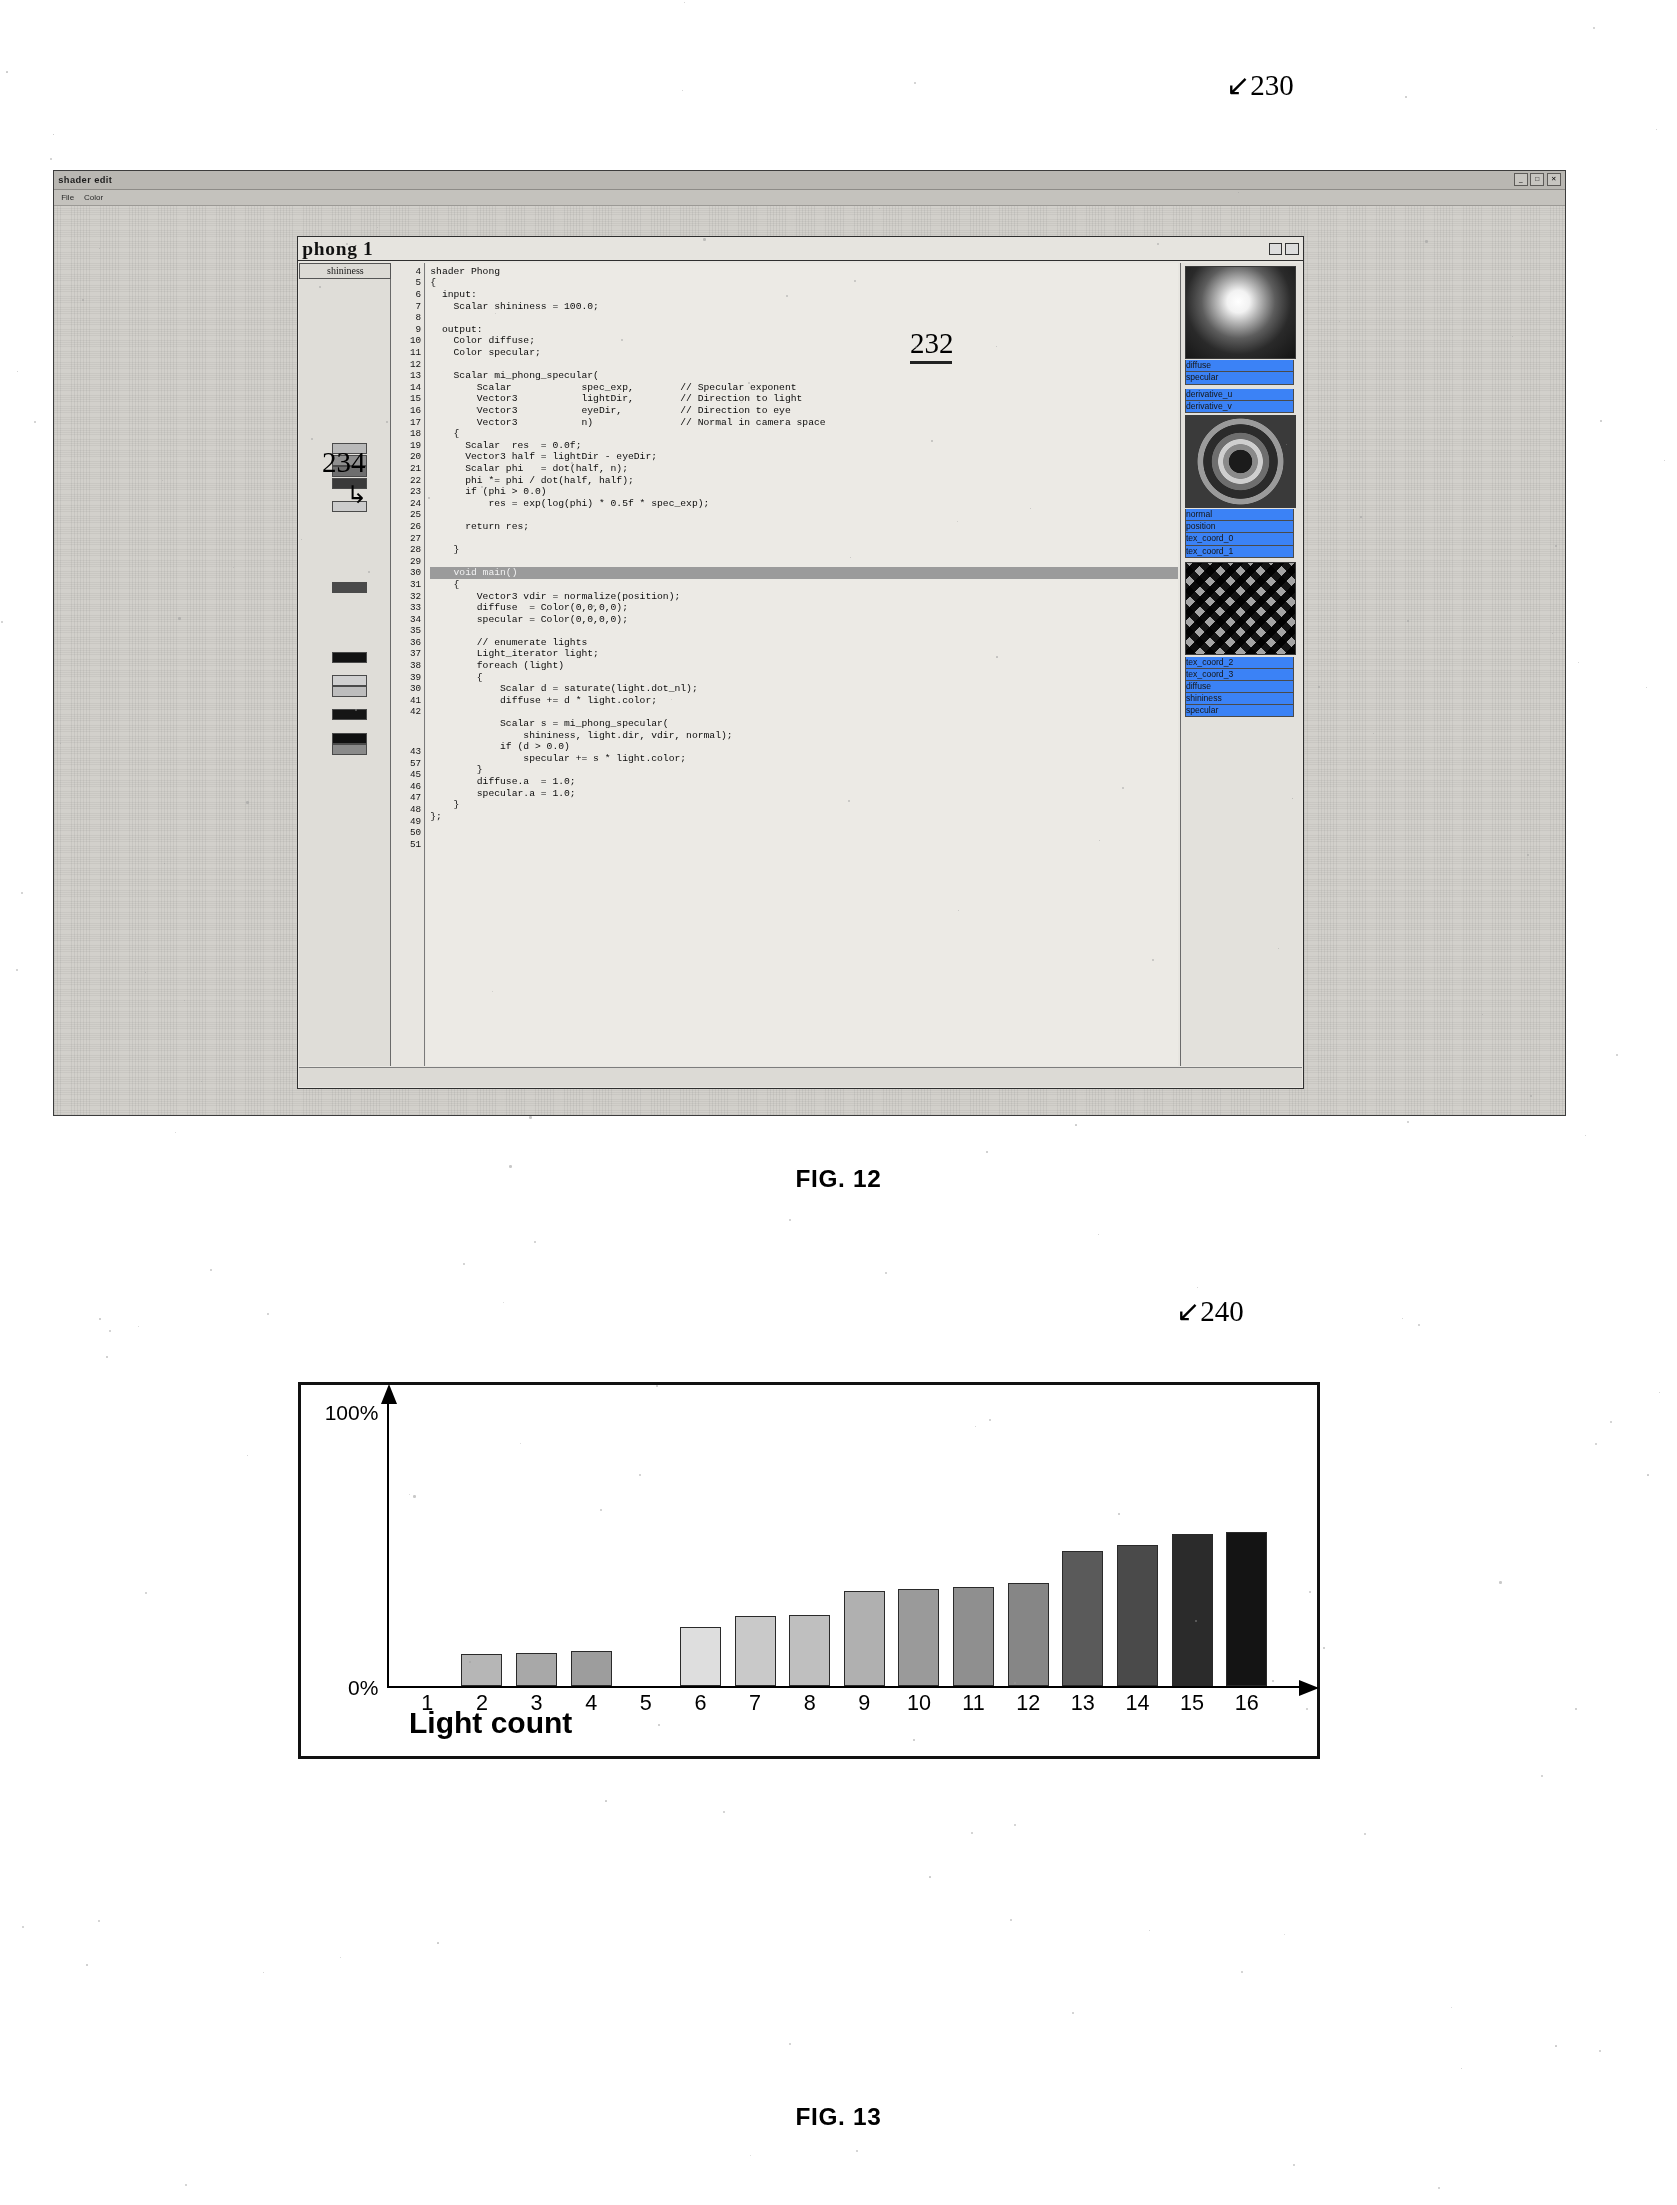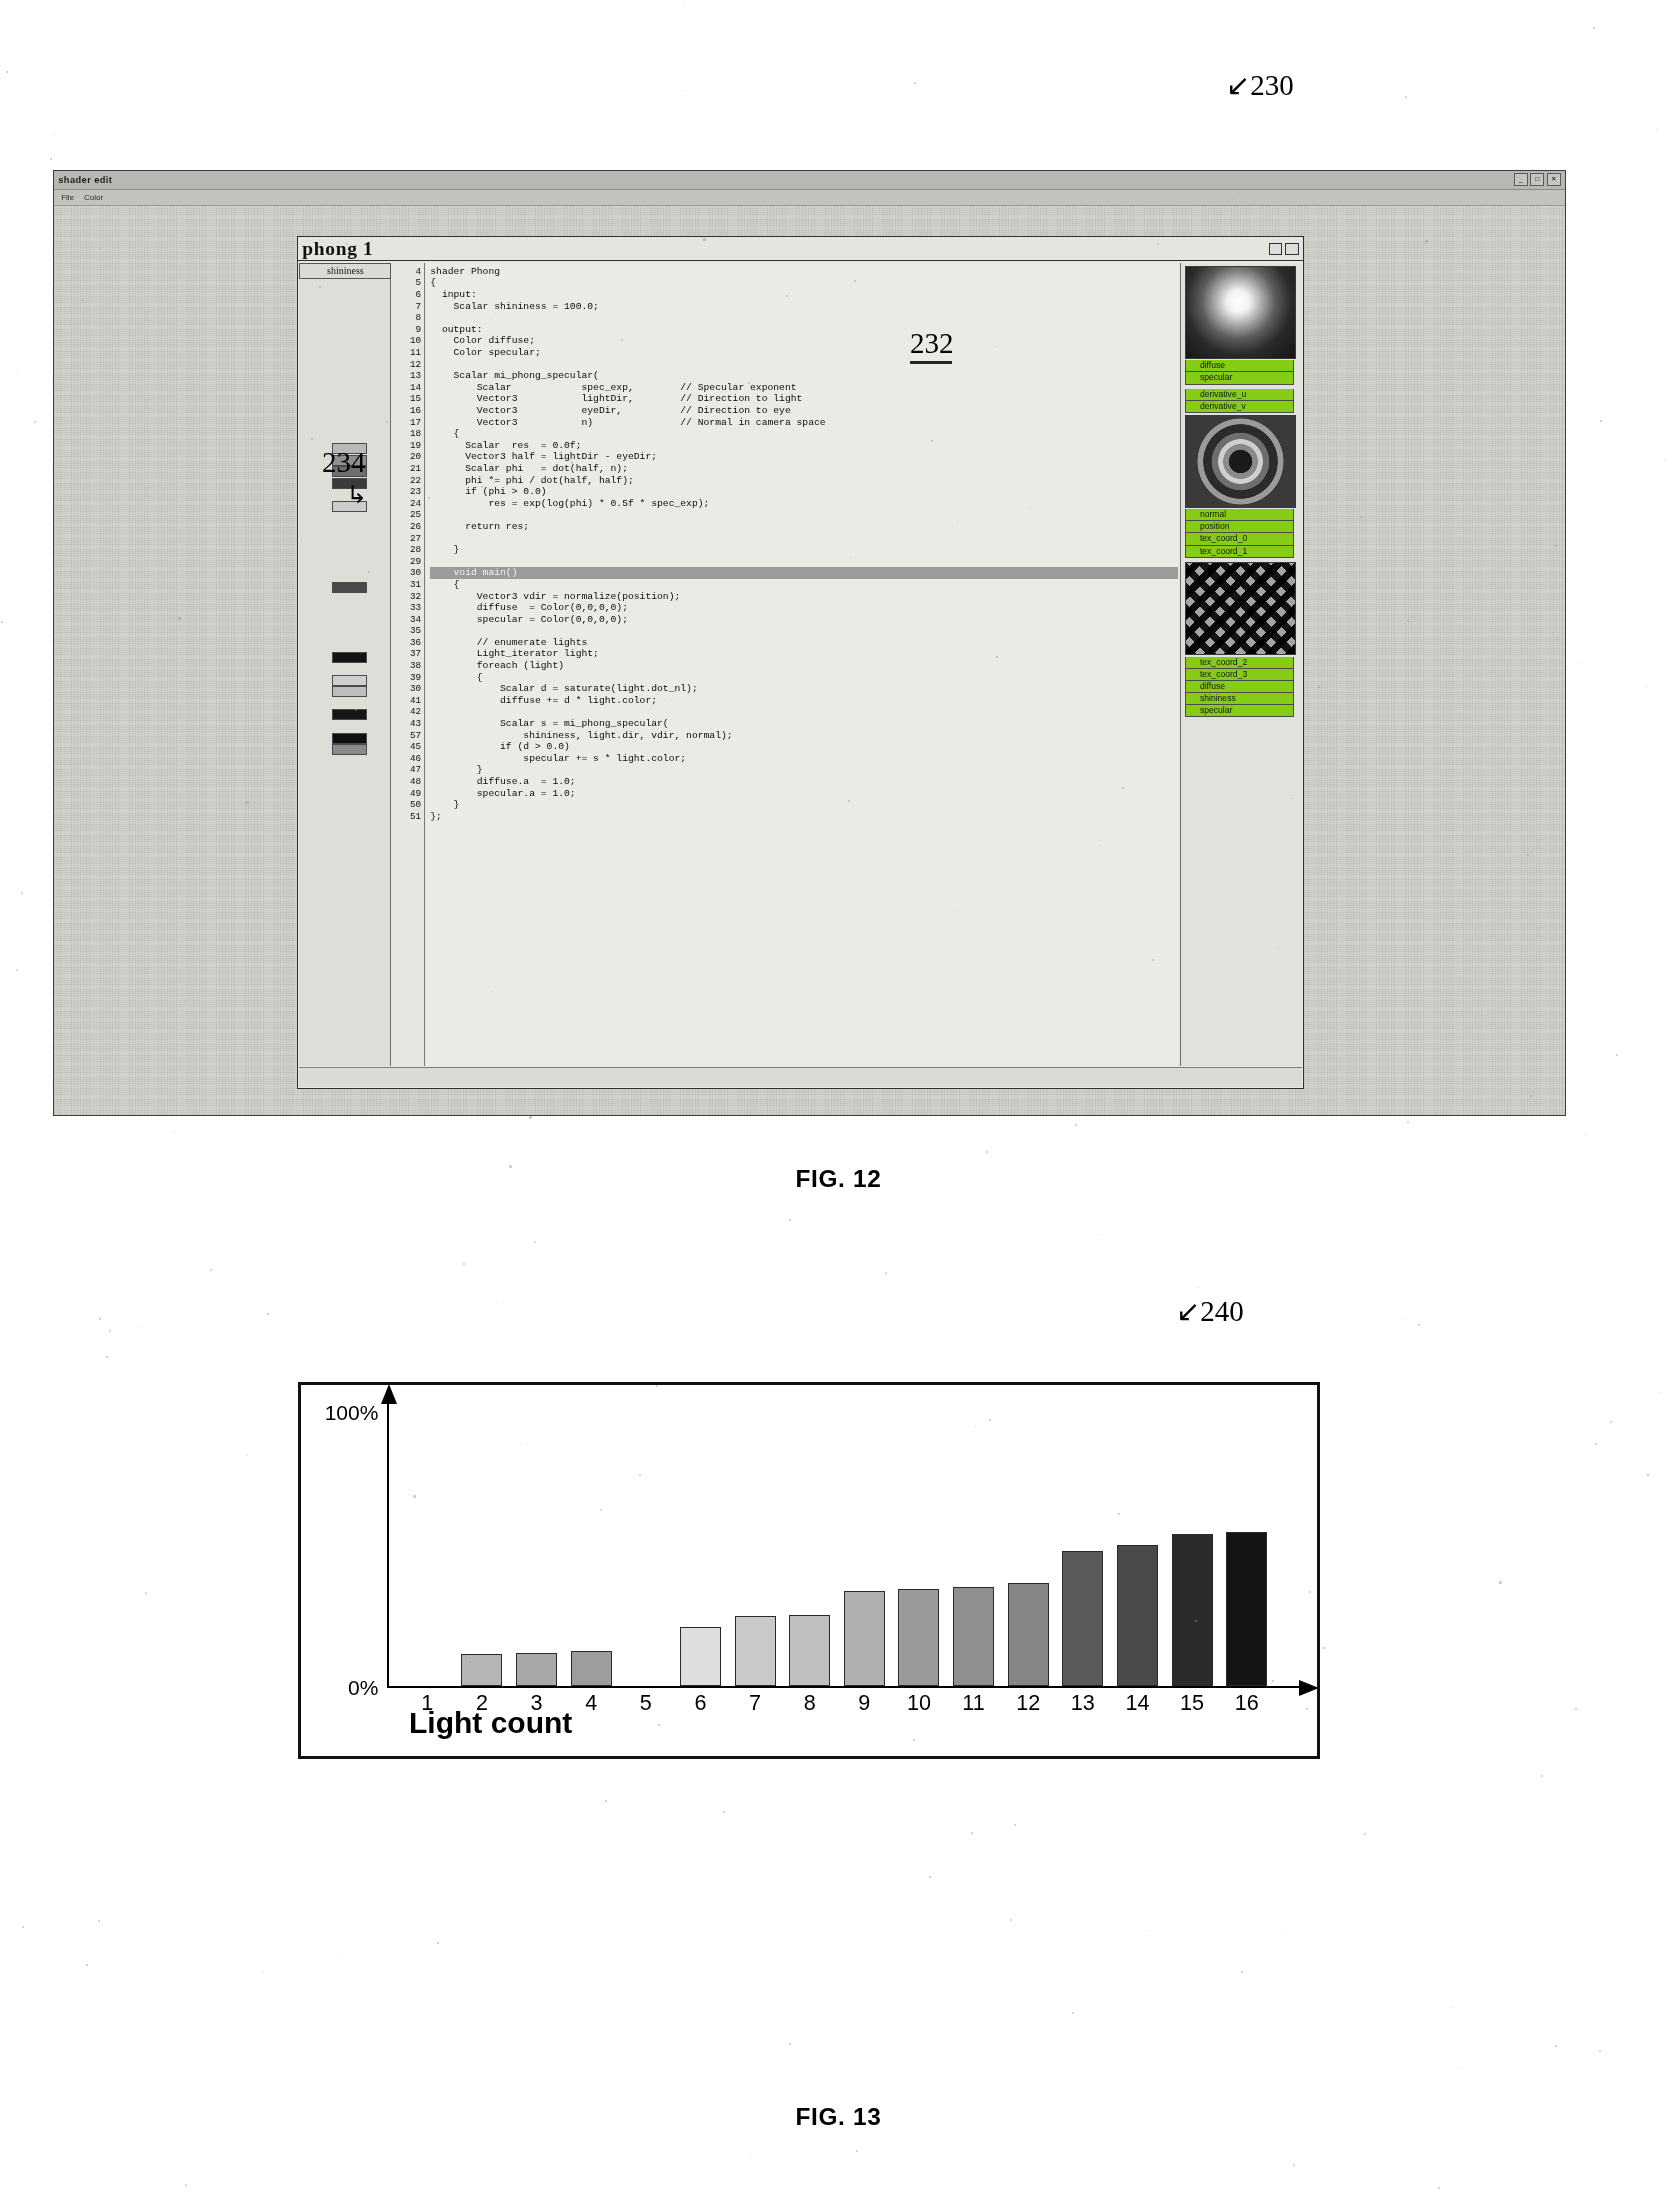--- a/index.html
+++ b/index.html
@@ -260,25 +260,25 @@
   .thumb.grid {
     background:
       repeating-linear-gradient(-45deg, #0d0d0d 0 7.2px, #d8d8d8 7.2px 14.4px),
       repeating-linear-gradient(45deg, #171717 0 7.2px, #c2c2c2 7.2px 14.4px);
     background-blend-mode: multiply;
   }
   .plabel {
     height: 12.2px;
     border: 0.7px solid #4a4a4a;
     border-top: none;
-    background: #84cc16;
+    background: #3b82f6;
     font-family: "Liberation Sans", sans-serif;
     font-size: 8.6px;
     line-height: 10.8px;
-    padding-left: 14px;
+    padding-left: 0;
     color: #151515;
     width: 109px;
     box-sizing: border-box;
     filter: blur(0.1px);
   }
   .plabel.gap { margin-top: 4.3px; }
 
   
   #doc-status {
     position: absolute;
@@ -473,21 +473,21 @@
         <div style="padding-right: 2.9px;">33</div>
         <div style="padding-right: 2.9px;">34</div>
         <div style="padding-right: 2.9px;">35</div>
         <div style="padding-right: 2.9px;">36</div>
         <div style="padding-right: 2.9px;">37</div>
         <div style="padding-right: 2.9px;">38</div>
         <div style="padding-right: 2.9px;">39</div>
         <div style="padding-right: 2.9px;">30</div>
         <div style="padding-right: 2.9px;">41</div>
         <div style="padding-right: 2.9px;">42</div>
-        <div style="padding-right: 2.9px;">43</div>
+        <div style="padding-right: 2.9px; margin-top: 28px;">43</div>
         <div style="padding-right: 2.9px;">57</div>
         <div style="padding-right: 2.9px;">45</div>
         <div style="padding-right: 2.9px;">46</div>
         <div style="padding-right: 2.9px;">47</div>
         <div style="padding-right: 2.9px;">48</div>
         <div style="padding-right: 2.9px;">49</div>
         <div style="padding-right: 2.9px;">50</div>
         <div style="padding-right: 2.9px;">51</div>
       </div>
 

